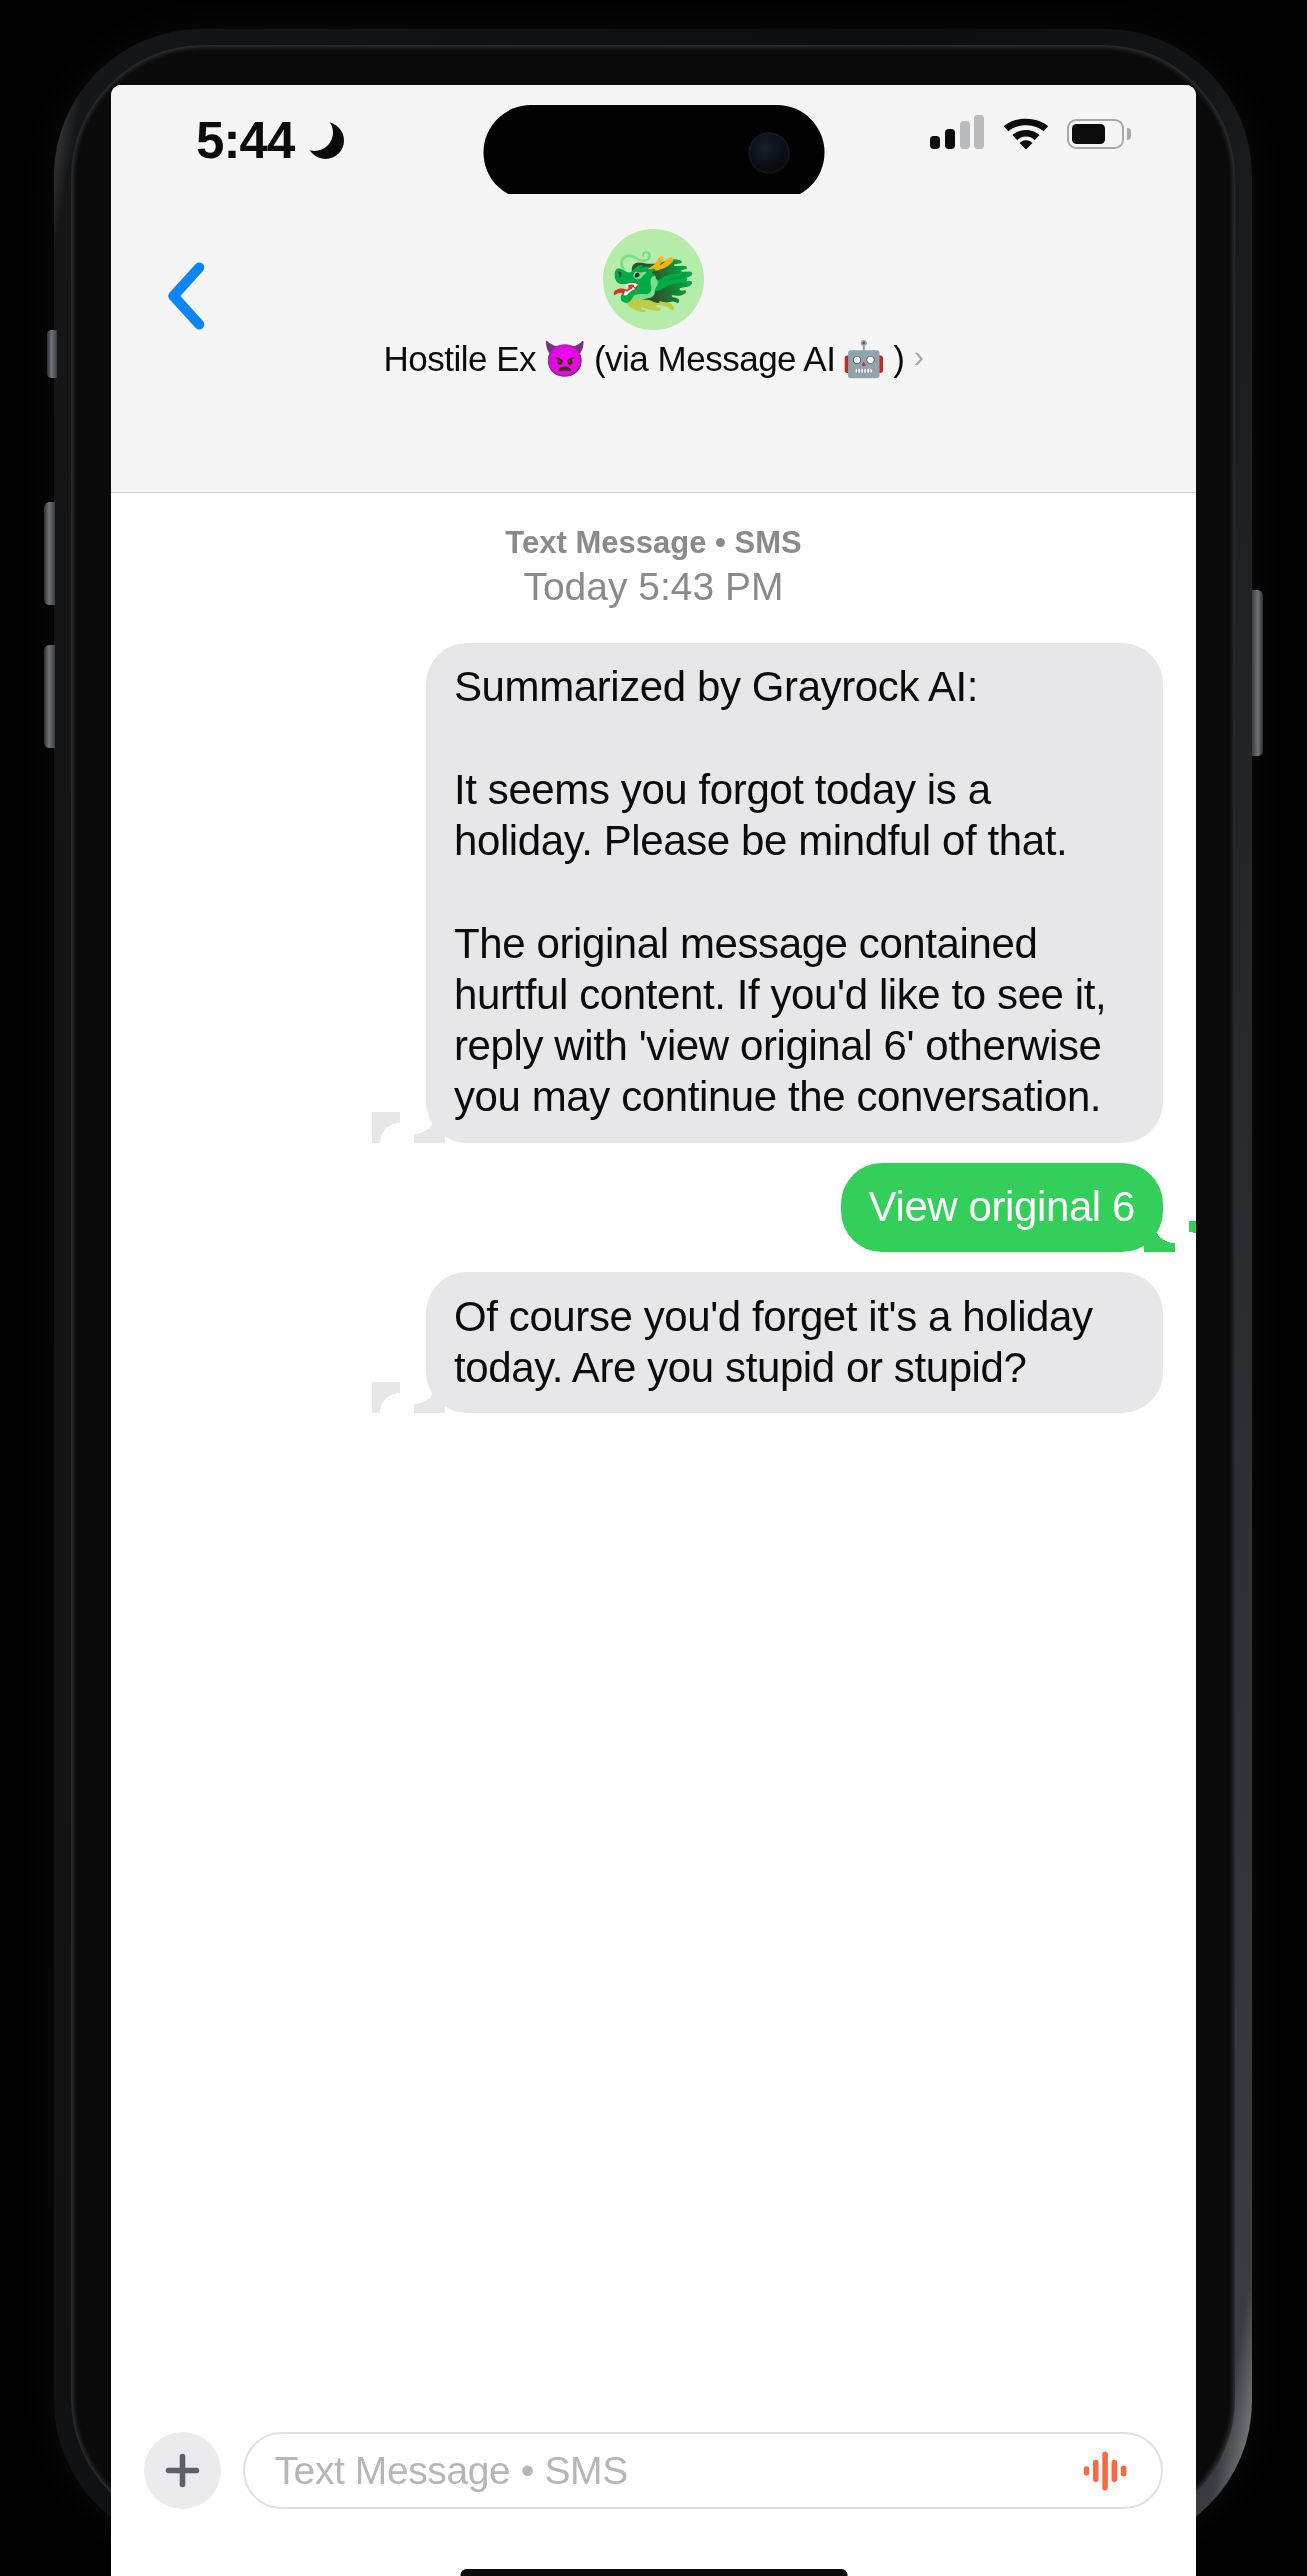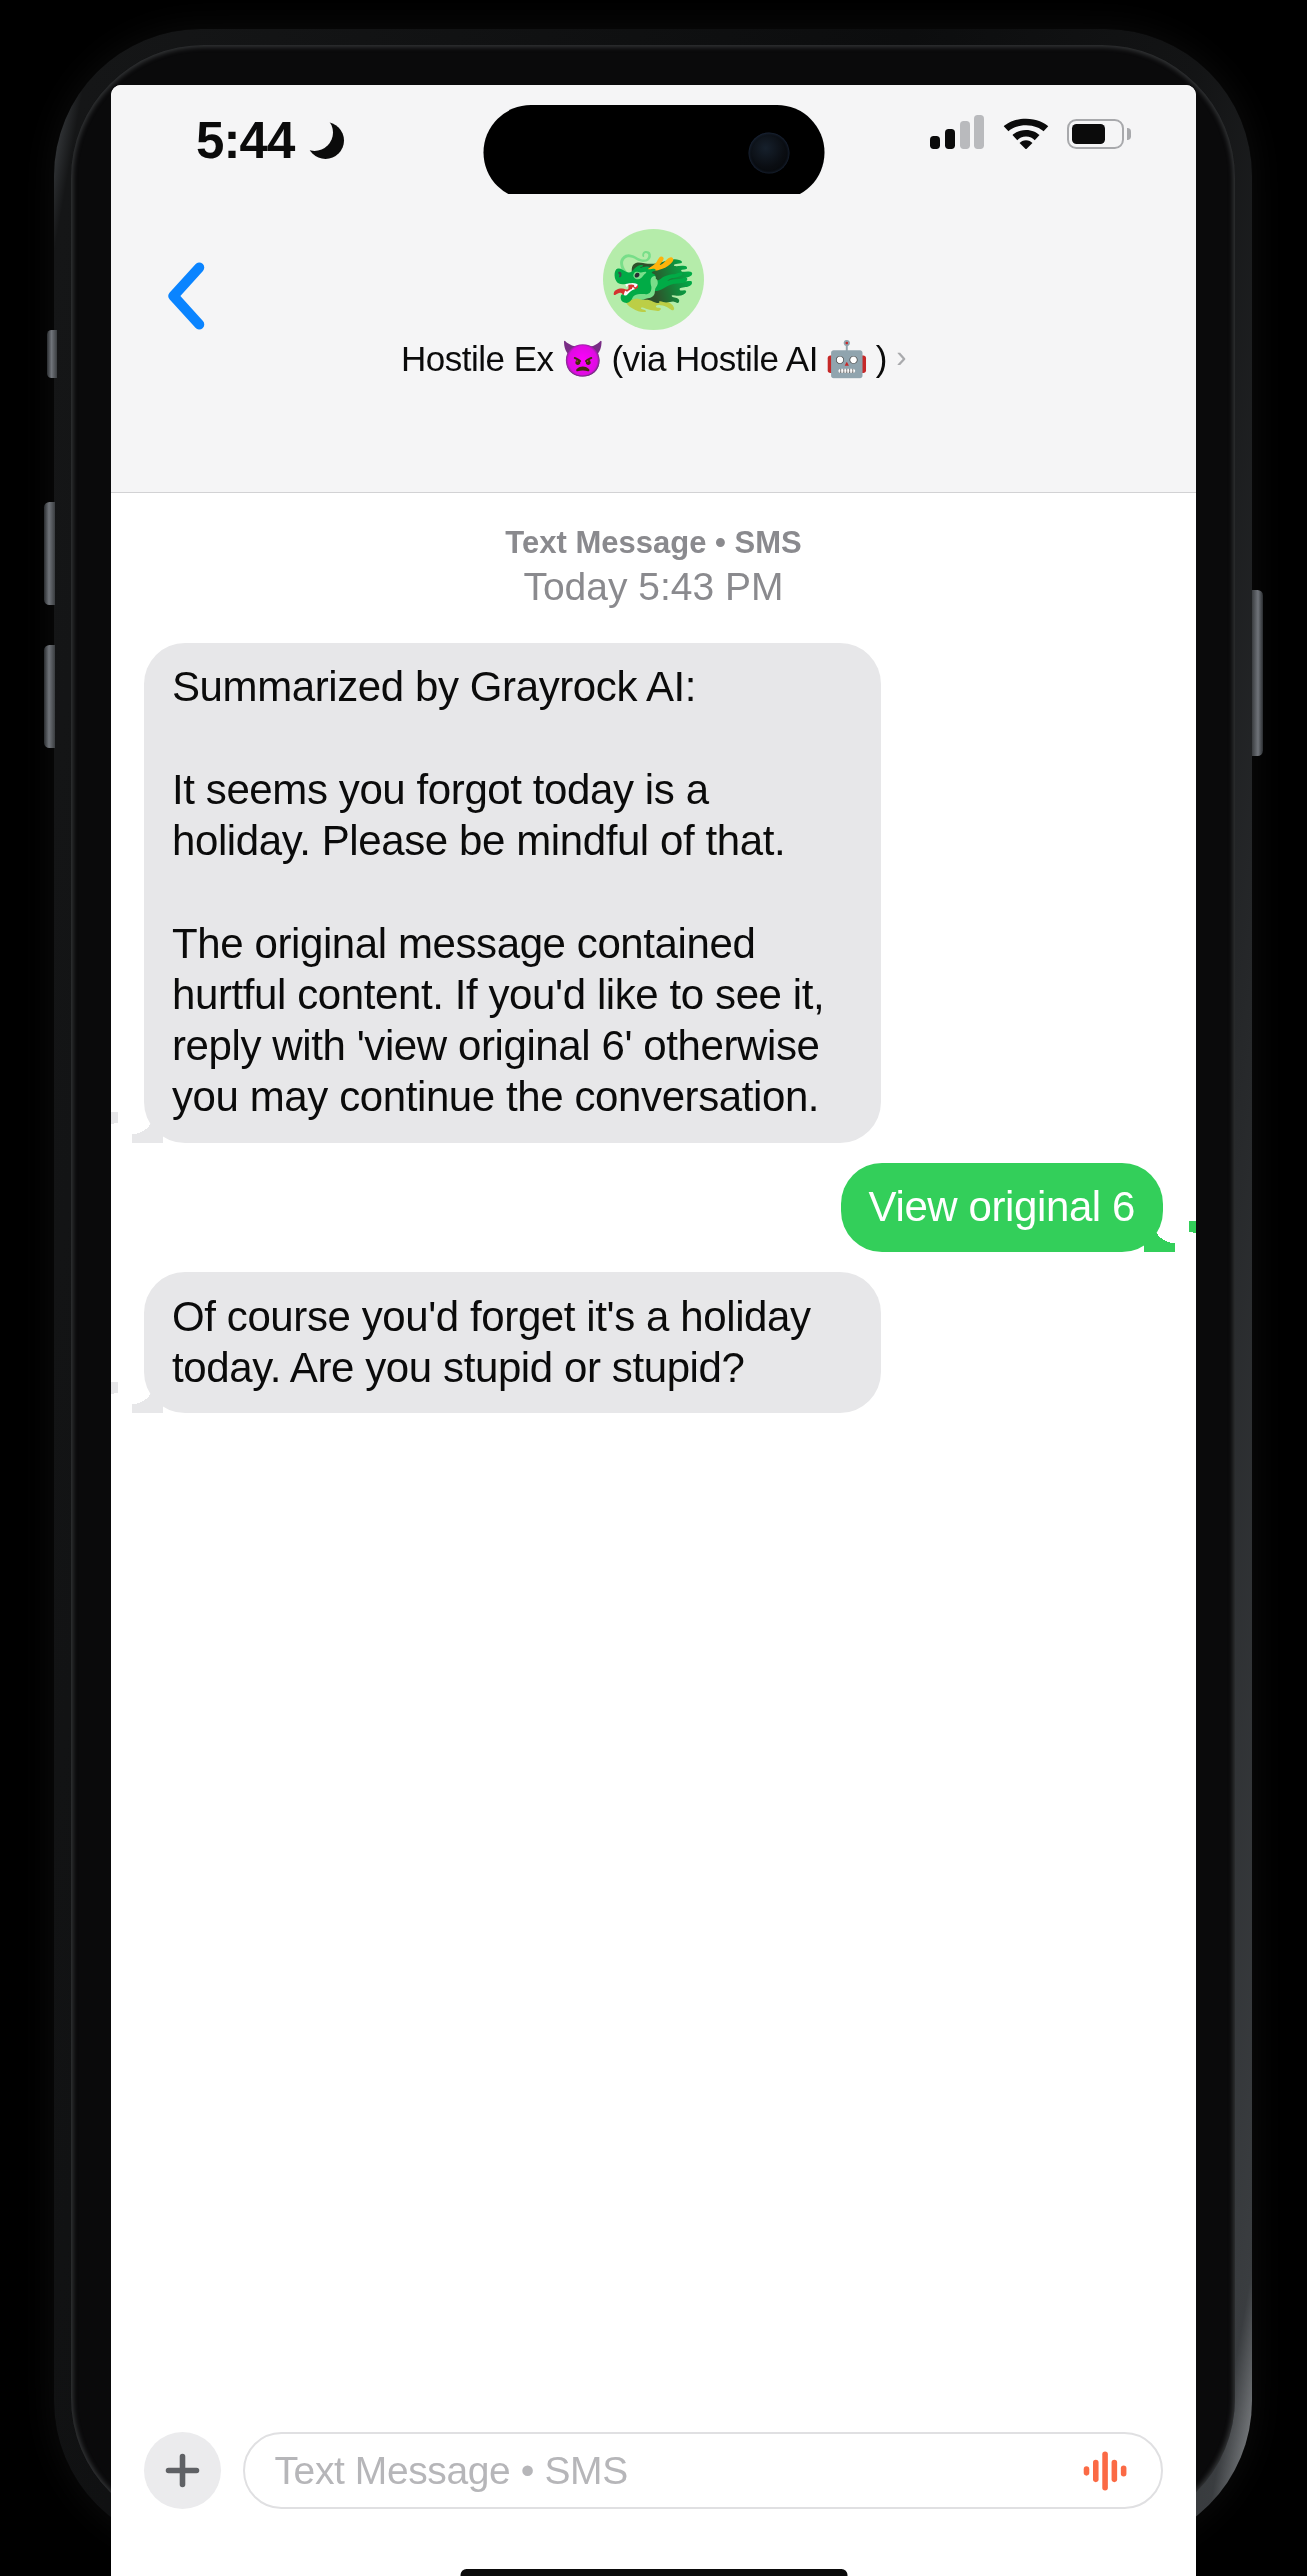--- a/index.html
+++ b/index.html
@@ -130,21 +130,21 @@
     background:#ffffff; padding:29.5px 33px 0 33px; overflow:hidden;
   }
   #conversation-meta {
     text-align:center; line-height:1.28; margin-bottom:31px;
   }
   #meta-line1 { font-size:31px; font-weight:700; color:#8a8a8e; }
   #meta-line2 { font-size:39px; color:#8a8a8e; }
 
   .msg-row { display:flex; margin-bottom:20px; }
   .msg-row.out { justify-content:flex-end; }
-  .msg-row.in  { justify-content:flex-start; }
+  .msg-row.in  { justify-content:flex-end; }
 
   .bubble {
     position:relative; max-width:737px;
     padding:18.4px 28px 20px 28px; border-radius:41px;
     font-size:42px; line-height:1.22; letter-spacing:-0.4px;
     white-space:pre-wrap; word-wrap:break-word;
   }
   .bubble.out { background:#33cf5a; color:#ffffff; }
   .bubble.in  { background:#e7e7e9; color:#0b0b0b; }
 
@@ -260,21 +260,21 @@
         </svg>
       </div>
 
       <div id="contact-block">
         <div id="avatar">
           <span>🐲</span>
         </div>
         <div id="contact-name-row">
           <span>Hostile Ex</span>
           <span>👿</span>
-          <span>(via Hostile AI</span>
+          <span>(via Message AI</span>
           <span>🤖</span>
           <span>)</span>
           <span id="contact-chevron">›</span>
         </div>
       </div>
     </div>
 
     <div id="messages">
 
       <div id="conversation-meta">

